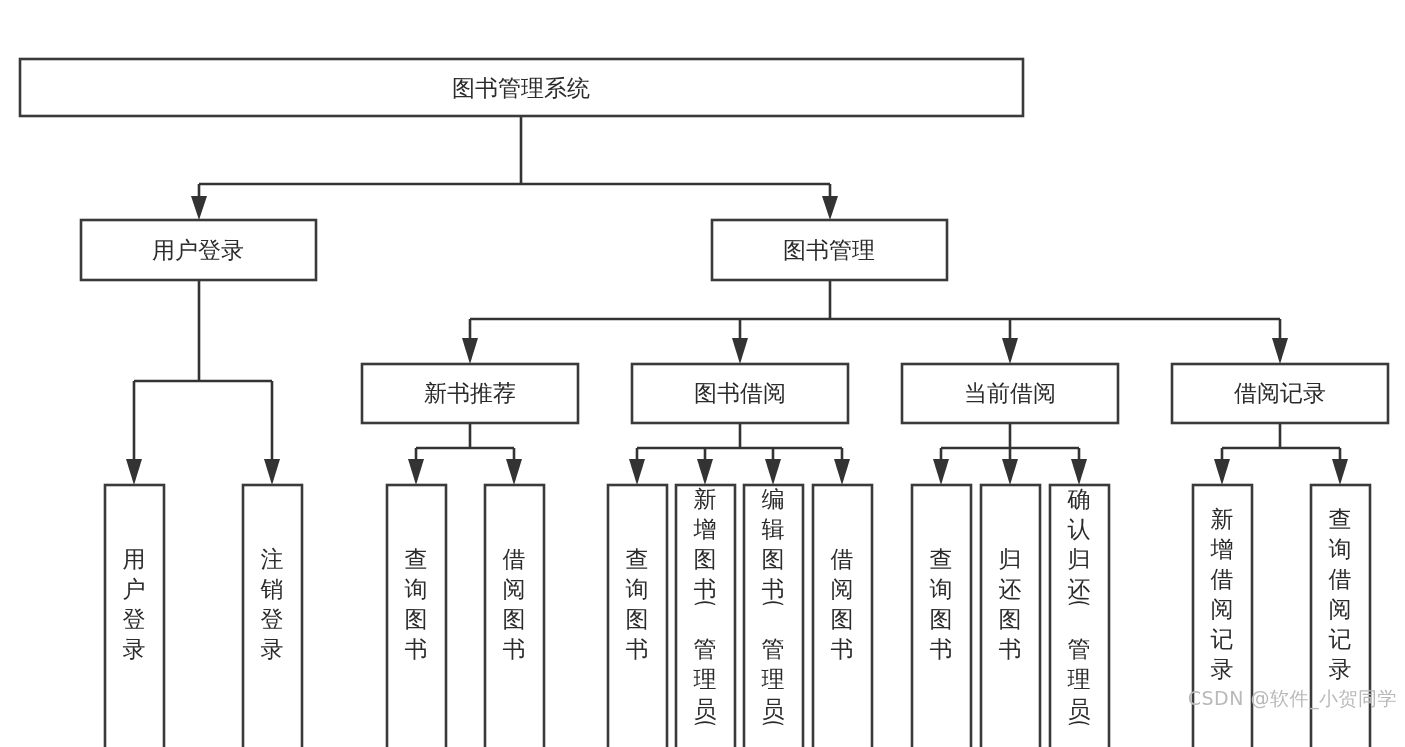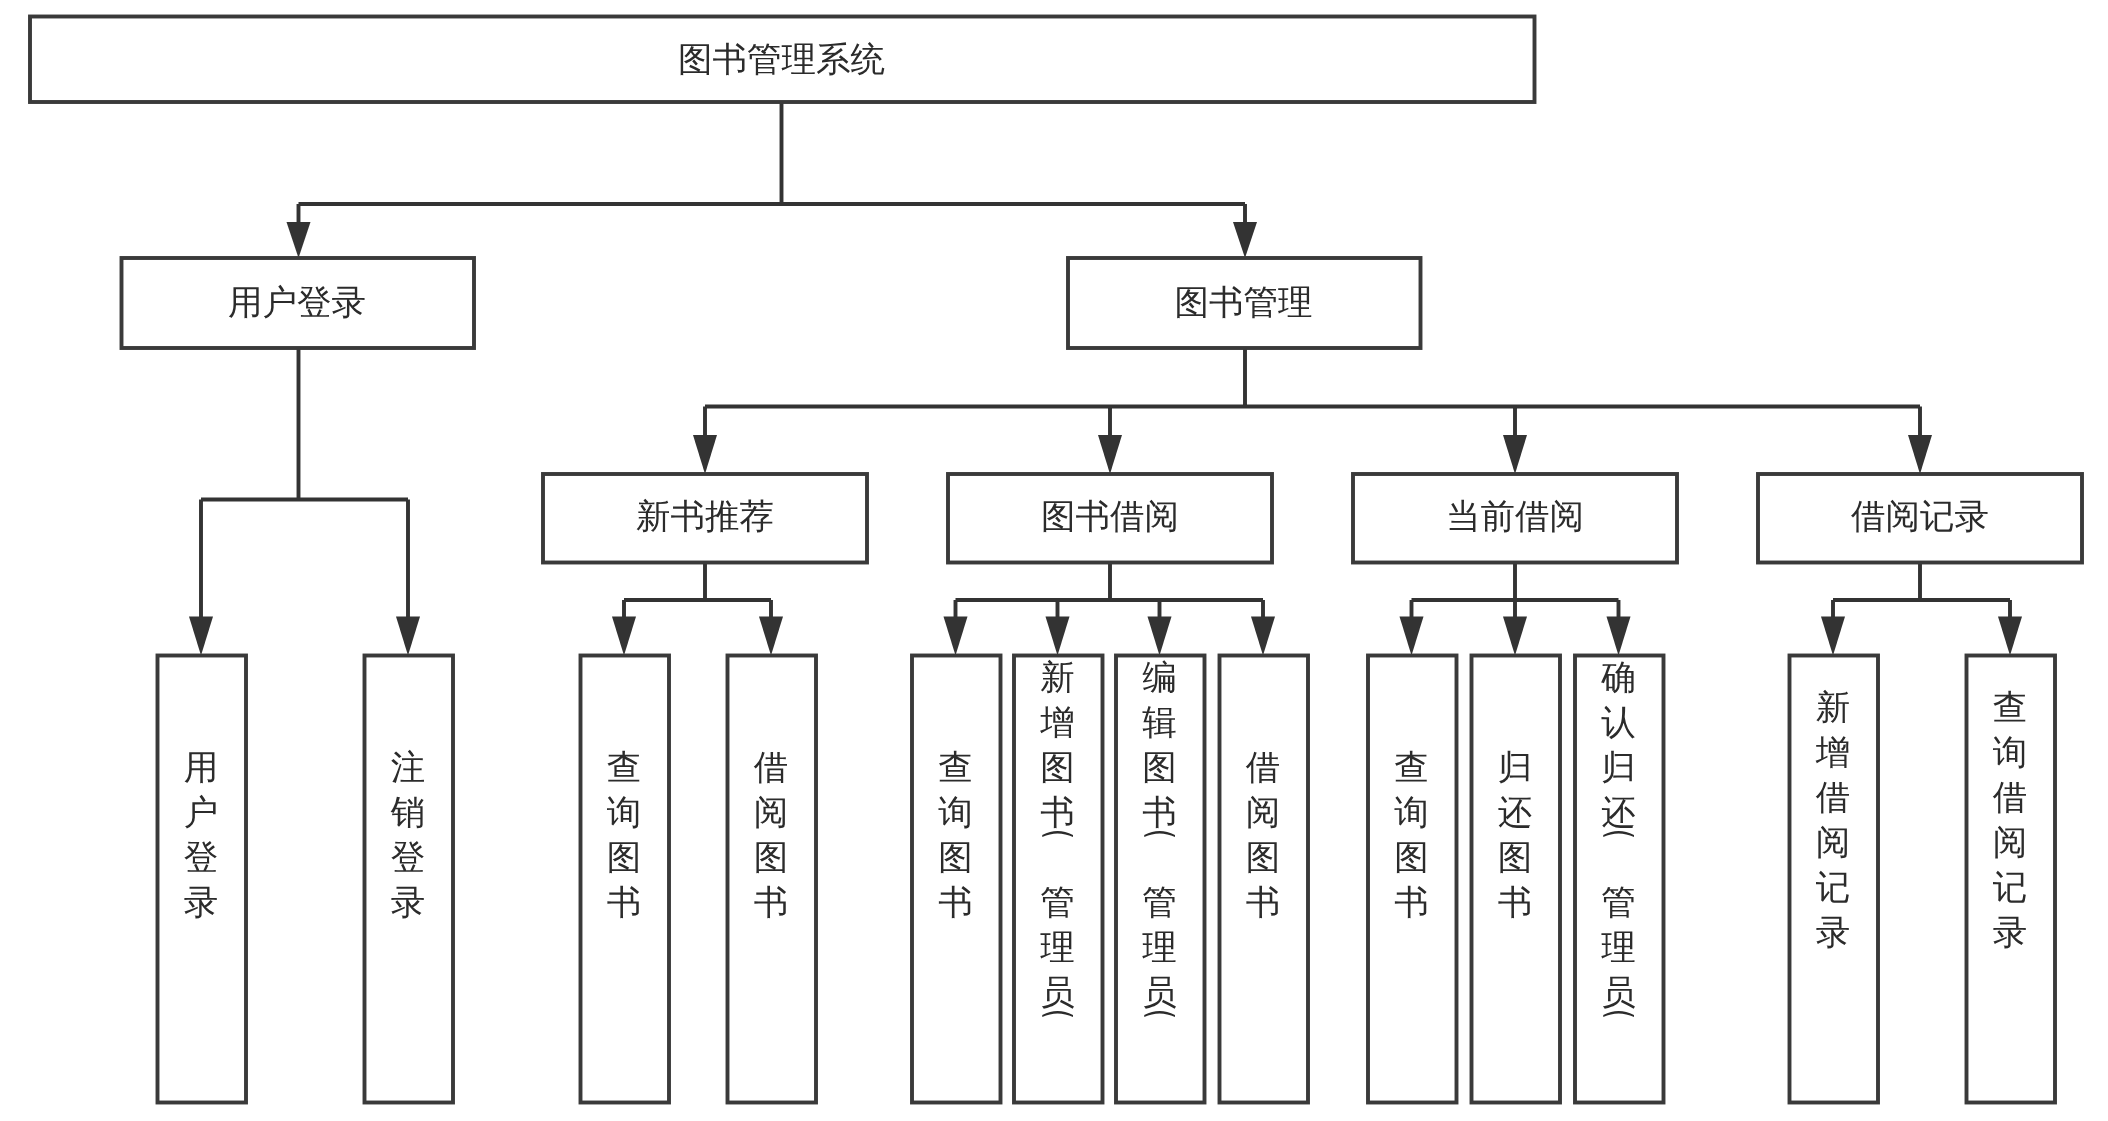--- a/index.html
+++ b/index.html
@@ -12,20 +12,21 @@
     width: 1405px;
     height: 747px;
     font-family: "DejaVu Sans", "Liberation Sans", sans-serif;
     overflow: hidden;
   }
   #diagram-root {
     position: relative;
     width: 1405px;
     height: 670px;
     background: #ffffff;
+    margin-top: 48px;
   }
   svg#chart-svg {
     position: absolute;
     left: 0;
     top: 0;
     width: 1405px;
     height: 747px;
     display: block;
   }
   .node-box {
@@ -215,13 +216,14 @@
       <text class="leaf-label" x="1222" y="479"><tspan x="1222" y="479">新</tspan><tspan x="1222" y="509">增</tspan><tspan x="1222" y="539">借</tspan><tspan x="1222" y="569">阅</tspan><tspan x="1222" y="599">记</tspan><tspan x="1222" y="629">录</tspan></text>
     </g>
 
     <g>
       <rect class="node-box" x="1311" y="437" width="59" height="298"></rect>
       <text class="leaf-label" x="1340" y="479"><tspan x="1340" y="479">查</tspan><tspan x="1340" y="509">询</tspan><tspan x="1340" y="539">借</tspan><tspan x="1340" y="569">阅</tspan><tspan x="1340" y="599">记</tspan><tspan x="1340" y="629">录</tspan></text>
     </g>
 
   </svg>
 
+  <div class="watermark">CSDN @软件_小贺同学</div>
 </div>
 
 </body></html>

